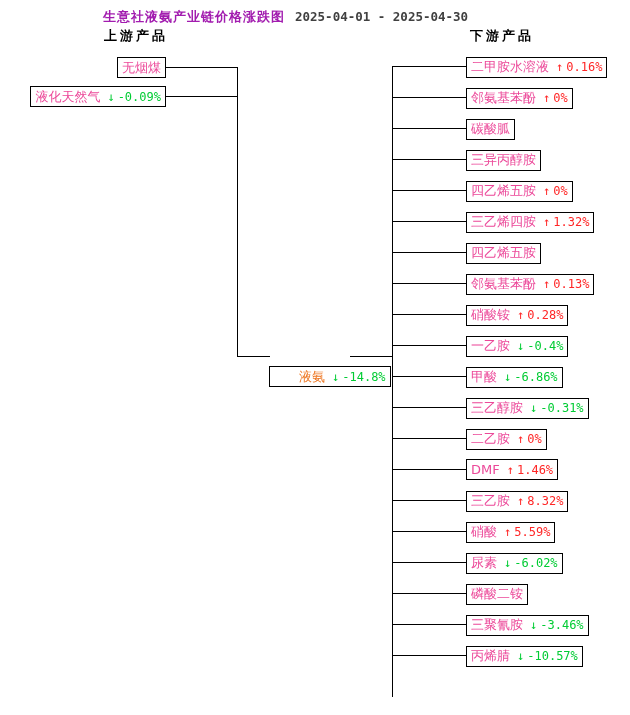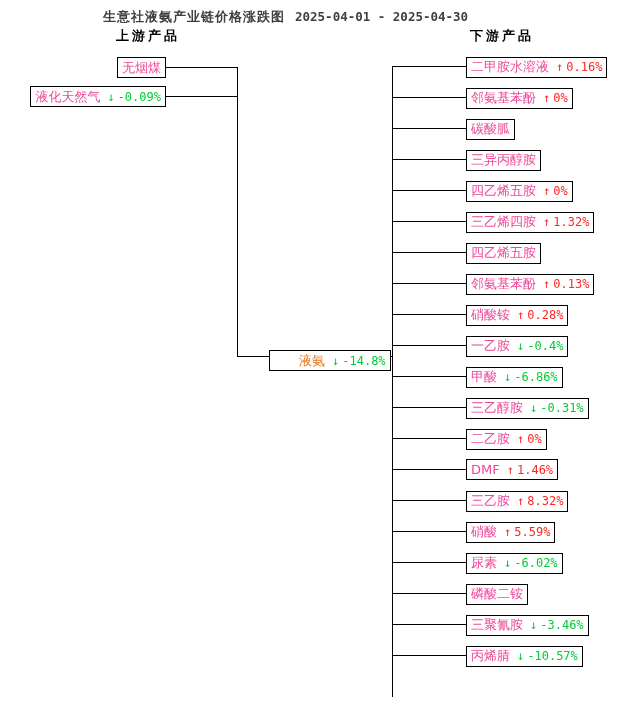--- a/index.html
+++ b/index.html
@@ -2,25 +2,25 @@
 <html><head>
 <meta charset="utf-8">
 <style>
   html,body{margin:0;padding:0;background:#fff;}
   .stage{
     position:relative;width:630px;height:715px;background:#fff;overflow:hidden;
     font-family:"DejaVu Sans","Liberation Sans",sans-serif;
   }
   
   .title-row{position:absolute;left:103px;top:8px;font-size:13px;white-space:nowrap;}
-  .t-main{color:#404040;font-weight:bold;letter-spacing:1px;}
+  .t-main{color:#a21caf;font-weight:bold;letter-spacing:1px;}
   .t-date{color:#404040;margin-left:10px;font-family:"DejaVu Sans Mono","Liberation Mono",monospace;font-size:12.5px;font-weight:bold;}
   
   .hdr{position:absolute;top:27px;font-size:13px;color:#000;font-weight:bold;letter-spacing:3px;white-space:nowrap;}
-  .hdr-up{left:116px;}
+  .hdr-up{left:104px;}
   .hdr-down{left:470px;}
   
   .cline{position:absolute;background:#000;z-index:0;}
   .line-left-v   {left:237px;top:67px;width:1px;height:290px;}
   .line-center-in{left:237px;top:356px;width:33px;height:1px;}
   .line-center-out{left:350px;top:356px;width:43px;height:1px;}
   .line-right-v  {left:392px;top:66px;width:1px;height:631px;}
   
   .pbox{
     display:inline-flex;align-items:center;box-sizing:border-box;height:21px;
@@ -30,21 +30,21 @@
   .nm{color:#ec4899;}
   .chg{display:inline-flex;gap:3px;margin-left:7px;
        font-family:"DejaVu Sans Mono","Liberation Mono",monospace;font-size:12px;}
   .chg.up{color:#ff2626;}
   .chg.down{color:#00cc33;}
   
   .us-col{position:absolute;right:464px;top:57px;display:flex;flex-direction:column;
           gap:8px;align-items:flex-end;}
   .us-col .pbox::after{content:'';position:absolute;left:100%;top:9px;width:72px;height:1px;background:#000;}
   
-  .center-box{position:absolute;left:269px;top:350px;z-index:2;padding-left:29px;}
+  .center-box{position:absolute;left:269px;top:366px;z-index:2;padding-left:29px;}
   .center-box .nm{color:#ee7621;}
   
   .ds-col{position:absolute;left:466px;top:56px;display:flex;flex-direction:column;gap:10px;}
   .ds-row{position:relative;height:21px;}
   .ds-row::before{content:'';position:absolute;left:-74px;top:10px;width:74px;height:1px;background:#000;}
 </style>
 </head>
 <body>
 
 <div class="stage">

